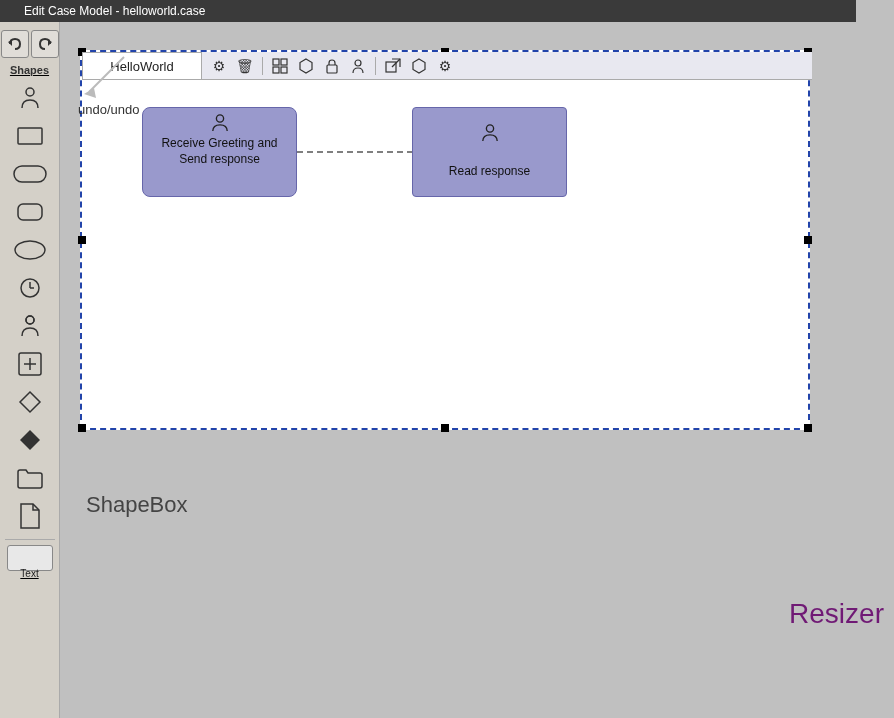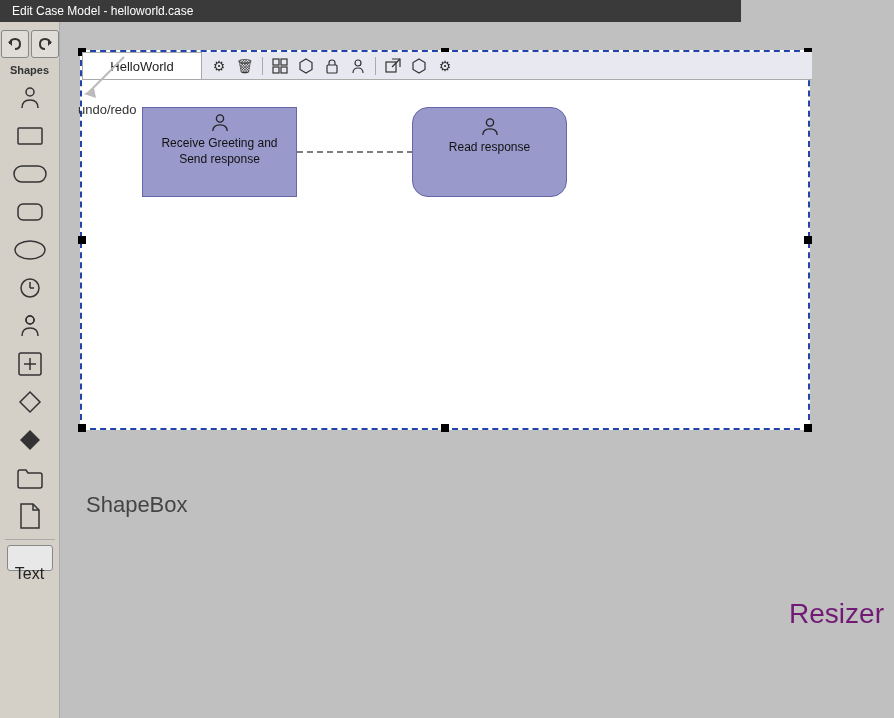--- a/index.html
+++ b/index.html
@@ -1,34 +1,35 @@
 <!DOCTYPE html>
 <html><head>
   <meta charset="utf-8">
   <style>
     * { margin: 0; padding: 0; box-sizing: border-box; }
     body { width: 894px; height: 718px; background: #c0c0c0; font-family: Arial, sans-serif; overflow: hidden; position: relative; }
 
     
     #titlebar {
-      width: 741px;
+      width: 856px;
       height: 22px;
       background: #3a3a3a;
       color: white;
       font-size: 12px;
       display: flex;
       align-items: center;
-      padding-left: 12px;
+      padding-left: 24px;
     }
 
     
     #main {
       display: flex;
       width: 894px;
       height: 696px;
+      text-decoration: underline;
     }
 
     
     #sidebar {
       width: 60px;
       height: 696px;
       background: #d4d0c8;
       border-right: 1px solid #aaa;
       display: flex;
       flex-direction: column;
@@ -168,40 +169,41 @@
 
     
     #node-receive {
       position: absolute;
       top: 55px;
       left: 60px;
       width: 155px;
       height: 90px;
       background: #9999cc;
       border: 1.5px solid #6666aa;
-      border-radius: 0;
+      border-radius: 8px;
       display: flex;
       flex-direction: column;
       align-items: center;
       padding: 6px 8px;
     }
 
     #node-read {
       position: absolute;
       top: 55px;
       left: 330px;
       width: 155px;
       height: 90px;
       background: #9999cc;
       border: 1.5px solid #6666aa;
-      border-radius: 16px;
+      border-radius: 4px;
       display: flex;
       flex-direction: column;
       align-items: center;
-      padding: 10px 8px;
+      padding: 16px 8px;
+      justify-content: space-between;
     }
 
     .node-label {
       font-size: 12px;
       color: #111;
       text-align: center;
       line-height: 1.3;
     }
 
     
@@ -324,34 +326,34 @@
     <div class="shape-item">
       <svg width="22" height="28" viewBox="0 0 22 28">
         <path d="M2 2 L14 2 L20 8 L20 26 L2 26 Z" fill="none" stroke="#333" stroke-width="1.5"></path>
         <path d="M14 2 L14 8 L20 8" fill="none" stroke="#333" stroke-width="1.5"></path>
       </svg>
     </div>
 
     <div class="sidebar-divider"></div>
 
     <div class="shape-item" style="border:1px solid #888;background:#e8e8e8;width:46px;height:26px;">
-      <span style="font-size:16px;color:#222;margin-top:31px;">Text</span>
+      <span style="font-size:10px;color:#222;margin-top:31px;">Text</span>
     </div>
 
   </div>
 
   <div id="canvas-area">
 
     <div style="position:absolute;top:30px;left:14px;display:flex;flex-direction:column;align-items:flex-start;z-index:10;">
 
       <svg width="60" height="50" viewBox="0 0 60 50">
         <line x1="50" y1="5" x2="15" y2="40" stroke="#bbb" stroke-width="2"></line>
         <polygon points="10,42 20,36 22,46" fill="#bbb"></polygon>
       </svg>
-      <span style="font-size:13px;color:#333;margin-left:4px;">undo/redo</span>
+      <span style="font-size:13px;color:#333;margin-left:4px;">undo/undo</span>
     </div>
 
 
     <div style="position:absolute;bottom:88px;right:10px;font-size:28px;color:#701a75;z-index:10;">
       <span>Resizer</span>
     </div>
 
     <div style="position:absolute;bottom:200px;left:4px;font-size:22px;color:#444;z-index:10;margin-left:22px;">
       <span>ShapeBox</span>
     </div>

